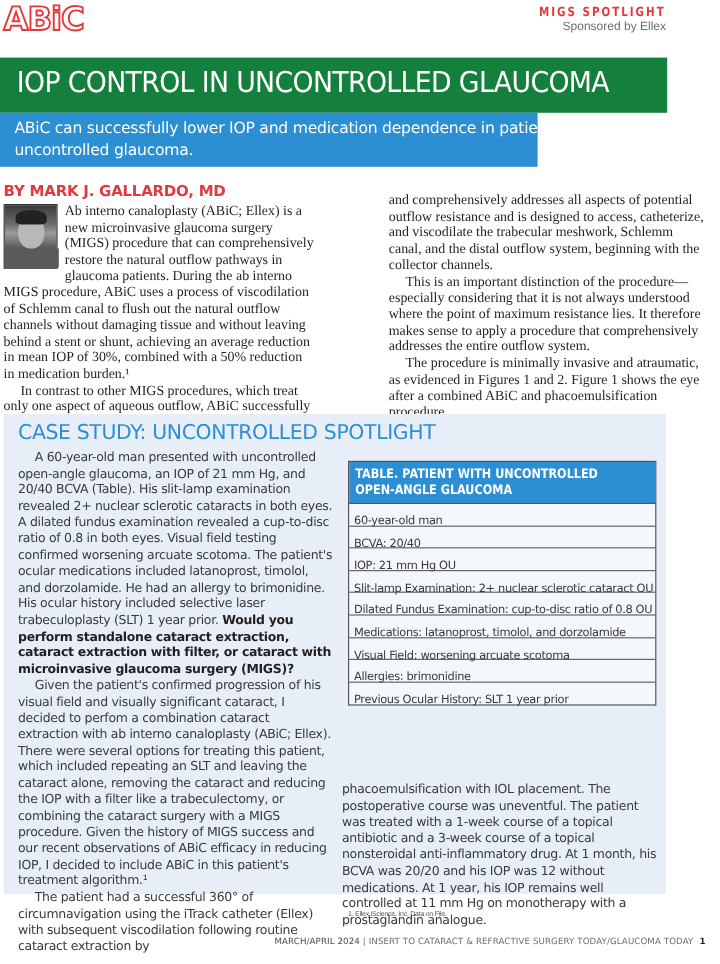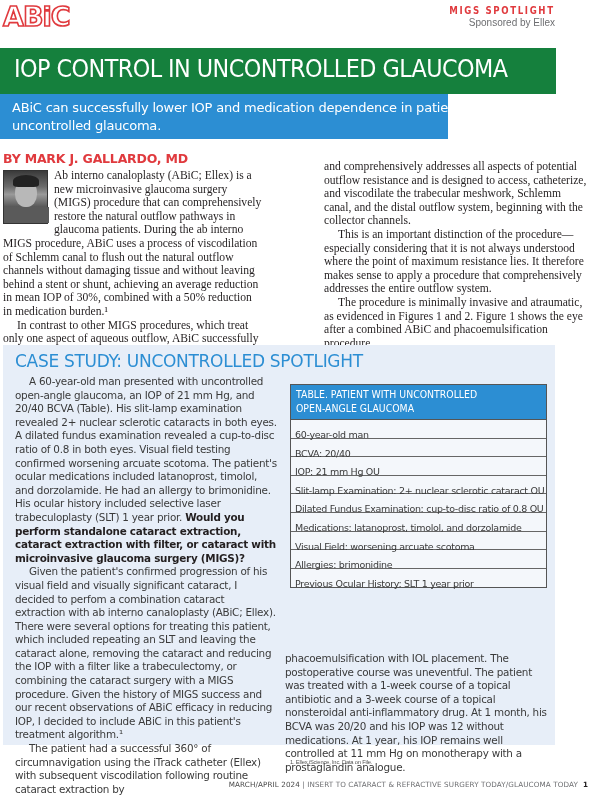--- a/index.html
+++ b/index.html
@@ -40,21 +40,21 @@
   .case-box { position: absolute; left: 3px; top: 345px; width: 552px; height: 400px; background: #e7eef8; }
   .case-title { position: absolute; left: 12px; top: 6px; font-family: "DejaVu Sans", sans-serif; font-size: 17px; color: #2c8ed3; letter-spacing: -0.3px; white-space: nowrap; }
 
   .case-col { position: absolute; font-family: "DejaVu Sans", sans-serif; font-size: 10.4px; line-height: 13.6px; color: #3a3a3a; letter-spacing: -0.25px; }
   .case-col p { text-indent: 14px; }
   .case-left { left: 12px; top: 30px; width: 262px; }
   .case-right { left: 282px; top: 307px; width: 262px; }
   .case-col b { color: #231f20; margin-top: 48px; }
 
   .patient-table { position: absolute; left: 287px; top: 39px; width: 257px; border: 1px solid #555; border-collapse: collapse; background: #f4f7fb; }
-  .table-head { background: #2c8ed3; color: #fff; font-family: "DejaVu Sans", sans-serif; font-weight: normal; font-size: 11px; line-height: 14px; padding: 3px 5px 3px 5px; letter-spacing: 0; border-bottom: 1px solid #555; transform-origin: left; }
+  .table-head { background: #2c8ed3; color: #fff; font-family: "DejaVu Sans", sans-serif; font-weight: bold; font-size: 11px; line-height: 14px; padding: 3px 5px 3px 5px; letter-spacing: 0; border-bottom: 1px solid #555; transform-origin: left; }
   .table-head span { display: block; transform: scaleX(0.85); transform-origin: left; white-space: nowrap; }
   .table-row { font-family: "DejaVu Sans", sans-serif; font-size: 9.5px; color: #3a3a3a; height: 18.6px; line-height: 18px; padding: 6px 4px; border-bottom: 1px solid #666; white-space: nowrap; letter-spacing: -0.3px; }
   .table-row:last-child { border-bottom: none; }
 
   .footnote { position: absolute; left: 287px; top: 414px; font-family: "Liberation Sans", sans-serif; font-size: 5.8px; color: #555; letter-spacing: -0.2px; }
 
   .footer { position: absolute; right: 12px; top: 780px; font-family: "DejaVu Sans", sans-serif; font-size: 7.2px; color: #6d6e71; letter-spacing: 0.1px; white-space: nowrap; }
   .footer .date { color: #4a4a4a; }
   .footer .page { color: #231f20; font-weight: bold; margin-left: 5px; }
 </style>

